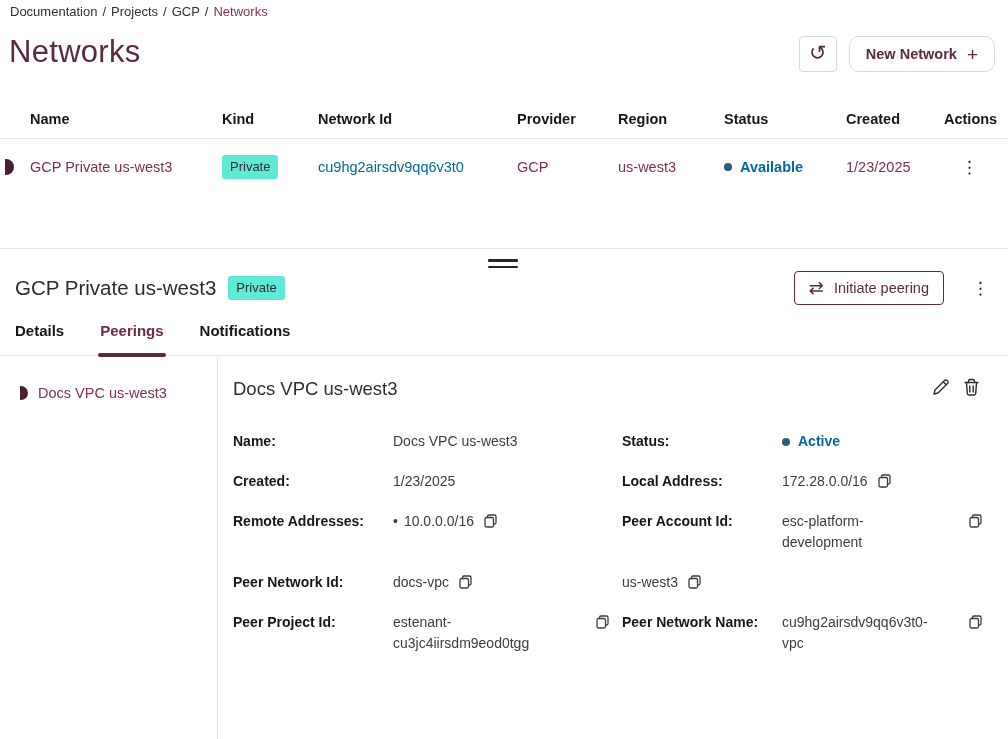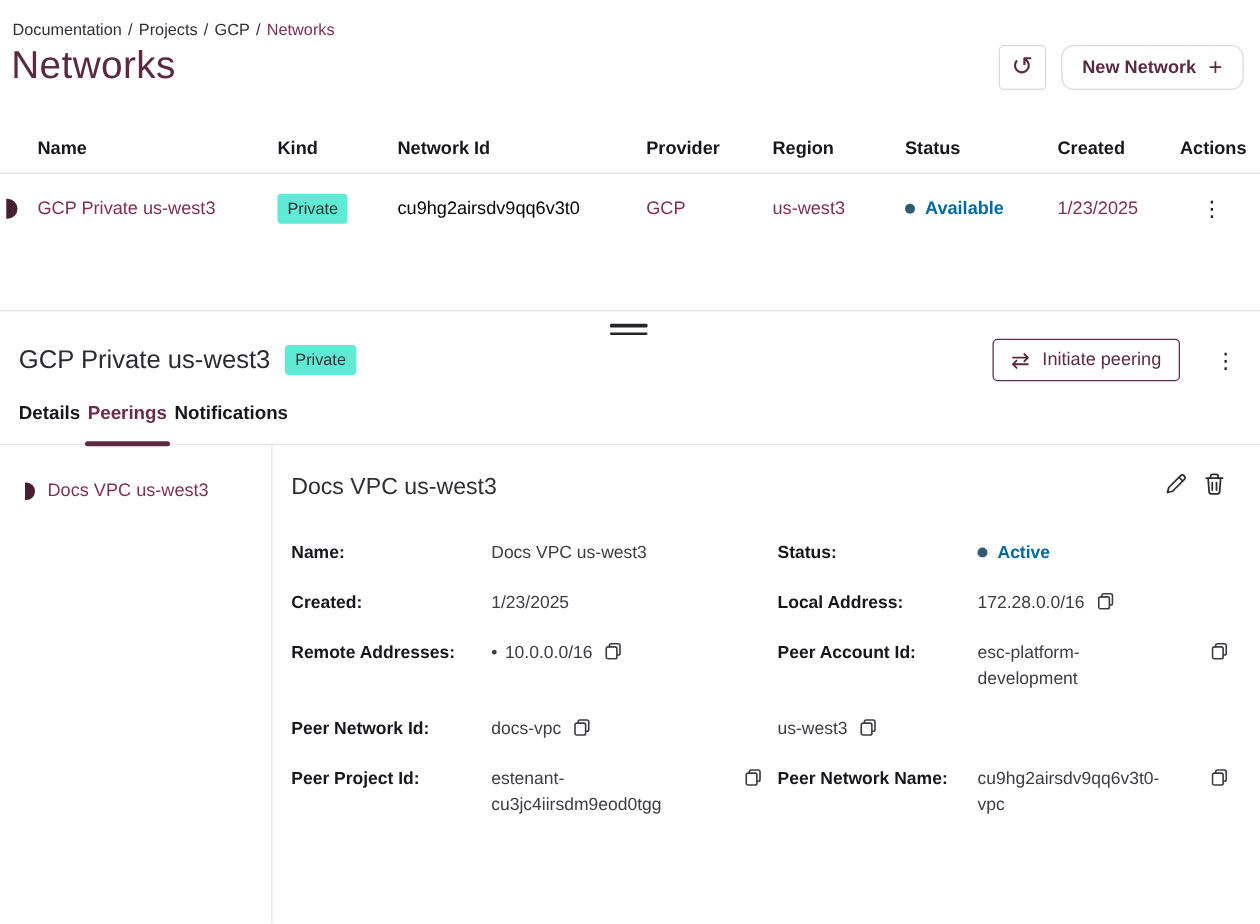--- a/index.html
+++ b/index.html
@@ -5,21 +5,21 @@
   * { margin:0; padding:0; box-sizing:border-box; }
   html,body { background:#ffffff; }
   body {
     width:1008px; height:739px; position:relative; overflow:hidden;
     font-family:"Liberation Sans","DejaVu Sans",sans-serif;
     color:#3c3c44; font-size:14px;
   }
   .page { position:absolute; inset:0; }
 
   
-  .breadcrumb { position:absolute; top:16px; left:10px; font-size:13px; color:#2f2f38; }
+  .breadcrumb { position:absolute; top:4px; left:10px; font-size:13px; color:#2f2f38; }
   .breadcrumb .crumb { color:#2f2f38; cursor:pointer; }
   .breadcrumb .sep { margin:0 5px; color:#2f2f38; }
   .breadcrumb .current { color:#7e2f55; }
 
   
   .page-title { position:absolute; top:34px; left:9px; font-size:31px; color:#5a2a40; font-weight:400; letter-spacing:.3px; }
   .header-actions { position:absolute; top:36px; right:13px; display:flex; gap:12px; align-items:center; }
   .btn-outline {
     display:flex; align-items:center; justify-content:center; gap:10px;
     height:36px; border:1px solid #d8d8dd; border-radius:4px; background:#fff;
@@ -35,21 +35,21 @@
     display:grid;
     grid-template-columns:30px 192px 96px 199px 101px 106px 122px 98px 1fr;
     align-items:center;
   }
   .thead { height:39px; border-bottom:1px solid #e4e4e9; font-weight:bold; font-size:14.5px; color:#16161d; }
   .tbody-row { height:56px; font-size:14.5px; }
   .cell-actions-h { padding-right:20px; }
   .half-moon { width:9px; height:16px; background:#4a1f33; border-radius:0 16px 16px 0; margin-left:5px; }
   .half-moon.sm { width:8px; height:14px; }
   .maroon-text { color:#7e2f55; }
-  .dark-text { color:#000000; }
+  .dark-text { color:#0369a1; }
   .badge {
     display:inline-block; background:#5eead4; color:#2f2f38; font-size:13px;
     padding:3px 8px; border-radius:3px; line-height:1.35;
   }
   .status-flex { display:flex; align-items:center; gap:8px; color:#0369a1; font-weight:600; }
   .status-dot { width:8px; height:8px; border-radius:50%; background:#2e5c75; }
   .kebab { background:none; border:none; cursor:pointer; font-size:17px; line-height:1; color:#1b1b22; letter-spacing:0; padding:4px 6px; }
   .cell-kebab { text-align:right; padding-right:24px; }
 
   
@@ -64,21 +64,21 @@
   .detail-actions { margin-left:auto; display:flex; align-items:center; }
   .btn-peering {
     display:flex; align-items:center; gap:10px; height:34px; padding:0 14px;
     border:1px solid #5f2b45; border-radius:4px; background:#fff;
     color:#5a2a40; font-size:14.5px; cursor:pointer;
   }
   .peering-arrows { font-size:18px; line-height:1; }
   .detail-kebab { margin-left:22px; }
 
   
-  .tabs { position:absolute; top:322px; left:0; right:0; height:34px; border-bottom:1px solid #e4e4e9; display:flex; gap:6px; padding-left:15px; }
+  .tabs { position:absolute; top:322px; left:0; right:0; height:34px; border-bottom:1px solid #e4e4e9; display:flex; gap:36px; padding-left:15px; }
   .tab { position:relative; font-size:15px; font-weight:bold; color:#16161d; padding-bottom:12px; cursor:pointer; }
   .tab.active { color:#6d2b4b; }
   .tab.active::after {
     content:""; position:absolute; left:-2px; right:-2px; bottom:-2px; height:4px;
     background:#5a2a40; border-radius:2px;
   }
 
   
   .peerings-pane { position:absolute; top:356px; left:0; right:0; bottom:0; display:flex; }
   .peer-sidebar { width:218px; border-right:1px solid #e4e4e9; flex:none; }

